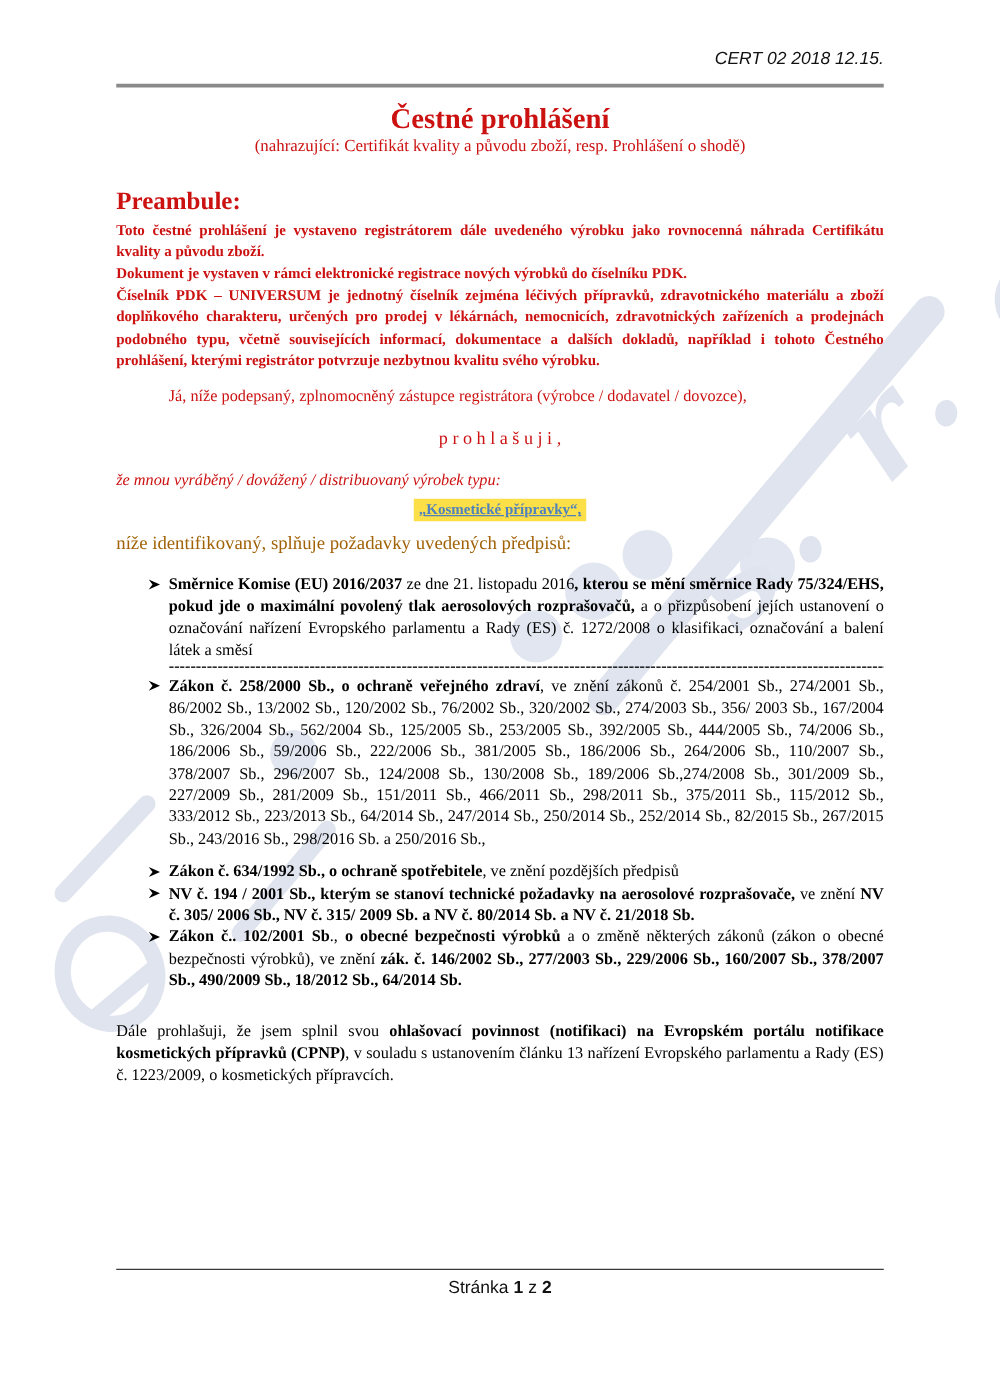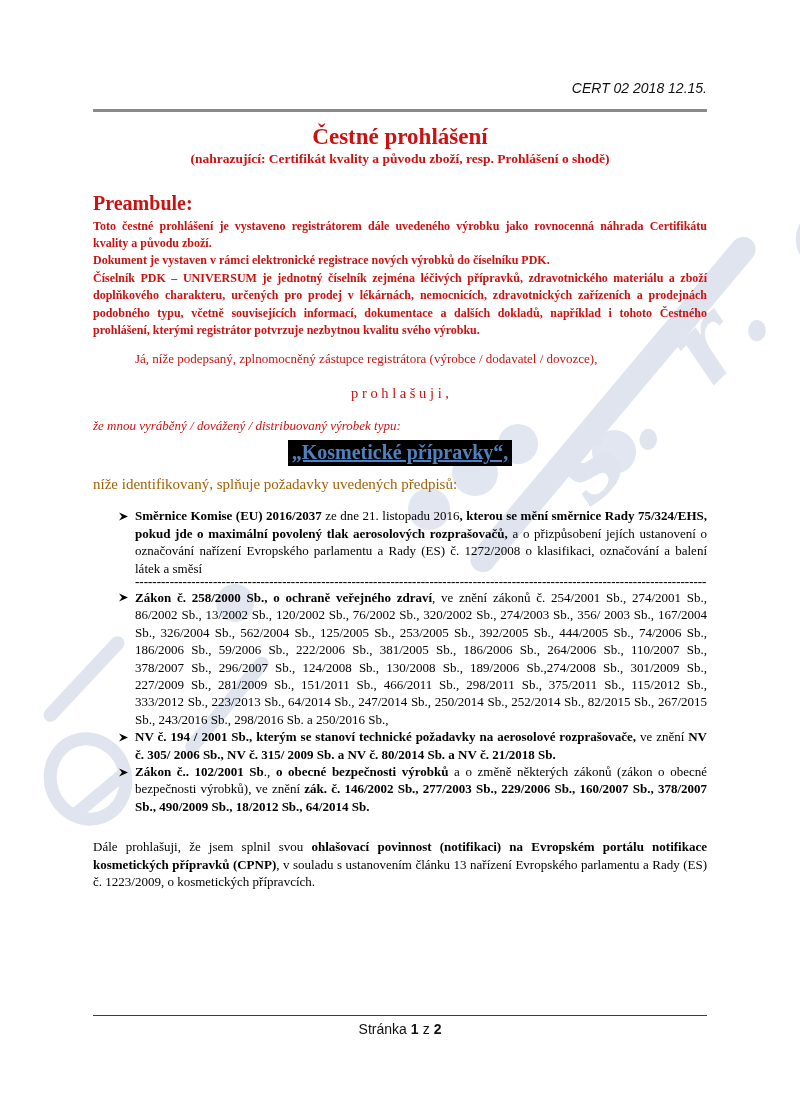--- a/index.html
+++ b/index.html
@@ -24,42 +24,42 @@
   .wm-bar.b-l3{left:166px;top:698px;width:122px;height:14px;transform:rotate(-50deg);}
   .wm-ring{position:absolute;border:13px solid #dfe4ee;border-radius:50%;}
   .wm-ring.r-1{left:44px;top:732px;width:62px;height:68px;transform:rotate(-20deg);}
   .wm-blob{position:absolute;background:#e1e6f0;border-radius:50%;}
   .wm-blob.bl-1{left:408px;top:488px;width:42px;height:42px;}
   .wm-blob.bl-2{left:452px;top:450px;width:46px;height:46px;}
   .wm-blob.bl-3{left:498px;top:424px;width:40px;height:40px;}
   .wm-blob.bl-4{left:216px;top:584px;width:38px;height:38px;}
   .wm-blob.bl-5{left:592px;top:430px;width:44px;height:44px;}
   
-  .content{position:absolute;z-index:1;left:93px;right:93px;top:0;margin-top:42px;}
+  .content{position:absolute;z-index:1;left:93px;right:93px;top:0;}
   .doc-ref{
     margin-top:38px;text-align:right;
     font-family:"Liberation Sans","DejaVu Sans",sans-serif;
     font-style:italic;font-size:14px;color:#111;
   }
   .header-rule{margin-top:13px;height:2.5px;background:#8a8a8a;}
   .doc-title{margin-top:12px;text-align:center;font-size:23px;font-weight:bold;color:#cc1111;}
-  .doc-subtitle{margin-top:1px;text-align:center;font-size:13.5px;font-weight:bold;color:#cc1111;}
+  .doc-subtitle{margin-top:1px;text-align:center;font-size:13.5px;font-weight:normal;color:#cc1111;}
   .preamble-heading{margin-top:25px;font-size:20px;font-weight:bold;color:#cc1111;}
   .preamble-text p{
     margin:0;font-size:12px;font-weight:bold;color:#cc1111;
     line-height:17.4px;text-align:justify;
   }
   .preamble-text p:first-child{margin-top:3px;}
   .intro{margin:12px 0 0 0;text-indent:42px;font-size:13px;color:#cc1111;}
   .verb{margin:18px 0 0 0;text-align:center;font-size:14.5px;font-weight:normal;color:#cc1111;}
   .product-line{margin:16px 0 0 0;font-size:13px;color:#cc1111;font-style:italic;}
   .product-name-row{margin:6px 0 0 0;text-align:center;}
   .product-name{
-    display:inline-block;background:#000000;color:#4f81bd;
-    font-size:20px;font-weight:bold;text-decoration:underline;
+    display:inline-block;background:#fde047;color:#4f81bd;
+    font-size:12px;font-weight:bold;text-decoration:underline;
     padding:1px 4px 2px 4px;
   }
   .compliance{margin:10px 0 0 0;font-size:15px;color:#a16207;}
   ul.law-list{list-style:none;margin:0;padding:0;font-size:13px;line-height:17.4px;}
   ul.law-list.first{margin-top:14px;}
   ul.law-list li{position:relative;padding-left:42px;text-align:justify;}
   ul.law-list li.gap-before{margin-top:9px;}
   ul.law-list .marker{position:absolute;left:25px;top:3.5px;line-height:1;}
   .divider{
     padding-left:42px;font-size:13px;font-weight:bold;line-height:10px;
@@ -122,20 +122,23 @@
               <path d="M1 1.5 L10 5.5 L1 9.5 L4 5.5 Z" fill="#000"></path>
             </svg></span><span><b>Směrnice Komise (EU) 2016/2037 </b><span>ze dne 21. listopadu 2016</span><b>, kterou se mění směrnice Rady 75/324/EHS, pokud jde o maximální povolený tlak aerosolových rozprašovačů, </b><span>a o přizpůsobení jejích ustanovení o označování nařízení Evropského parlamentu a Rady (ES) č. 1272/2008 o klasifikaci, označování a balení látek a směsí</span></span></li>
       </ul>
 
     <div class="divider">------------------------------------------------------------------------------------------------------------------------------------------------------</div>
 
     <ul class="law-list">
         <li><span class="marker"><svg width="11" height="11" viewBox="0 0 11 11">
               <path d="M1 1.5 L10 5.5 L1 9.5 L4 5.5 Z" fill="#000"></path>
             </svg></span><span><b>Zákon č. 258/2000 Sb., o ochraně veřejného zdraví</b><span>, ve znění zákonů č. 254/2001 Sb., 274/2001 Sb., 86/2002 Sb., 13/2002 Sb., 120/2002 Sb., 76/2002 Sb., 320/2002 Sb., 274/2003 Sb., 356/ 2003 Sb., 167/2004 Sb., 326/2004 Sb., 562/2004 Sb., 125/2005 Sb., 253/2005 Sb., 392/2005 Sb., 444/2005 Sb., 74/2006 Sb., 186/2006 Sb., 59/2006 Sb., 222/2006 Sb., 381/2005 Sb., 186/2006 Sb., 264/2006 Sb., 110/2007 Sb., 378/2007 Sb., 296/2007 Sb., 124/2008 Sb., 130/2008 Sb., 189/2006 Sb.,274/2008 Sb., 301/2009 Sb., 227/2009 Sb., 281/2009 Sb., 151/2011 Sb., 466/2011 Sb., 298/2011 Sb., 375/2011 Sb., 115/2012 Sb., 333/2012 Sb., 223/2013 Sb., 64/2014 Sb., 247/2014 Sb., 250/2014 Sb., 252/2014 Sb., 82/2015 Sb., 267/2015 Sb., 243/2016 Sb., 298/2016 Sb. a 250/2016 Sb.,</span></span></li>
+        <li class="gap-before"><span class="marker"><svg width="11" height="11" viewBox="0 0 11 11">
+              <path d="M1 1.5 L10 5.5 L1 9.5 L4 5.5 Z" fill="#000"></path>
+            </svg></span><span><b>Zákon č. 634/1992 Sb., o ochraně spotřebitele</b><span>, ve znění pozdějších předpisů</span></span></li>
         <li><span class="marker"><svg width="11" height="11" viewBox="0 0 11 11">
               <path d="M1 1.5 L10 5.5 L1 9.5 L4 5.5 Z" fill="#000"></path>
             </svg></span><span><b>NV č. 194 / 2001 Sb., kterým se stanoví technické požadavky na aerosolové rozprašovače, </b><span>ve znění </span><b>NV č. 305/ 2006 Sb., NV č. 315/ 2009 Sb. a NV č. 80/2014 Sb. a NV č. 21/2018 Sb.</b></span></li>
         <li><span class="marker"><svg width="11" height="11" viewBox="0 0 11 11">
               <path d="M1 1.5 L10 5.5 L1 9.5 L4 5.5 Z" fill="#000"></path>
             </svg></span><span><b>Zákon č.. 102/2001 Sb</b><span>., </span><b>o obecné bezpečnosti výrobků </b><span>a o změně některých zákonů (zákon o obecné bezpečnosti výrobků), ve znění </span><b>zák. č. 146/2002 Sb., 277/2003 Sb., 229/2006 Sb., 160/2007 Sb., 378/2007 Sb., 490/2009 Sb., 18/2012 Sb., 64/2014 Sb.</b></span></li>
       </ul>
 
     <p class="closing"><span>Dále prohlašuji, že jsem splnil svou </span><b>ohlašovací povinnost (notifikaci) na Evropském portálu notifikace kosmetických přípravků (CPNP)</b><span>, v souladu s ustanovením článku 13 nařízení Evropského parlamentu a Rady (ES) č. 1223/2009, o kosmetických přípravcích.</span></p>
   </div>

